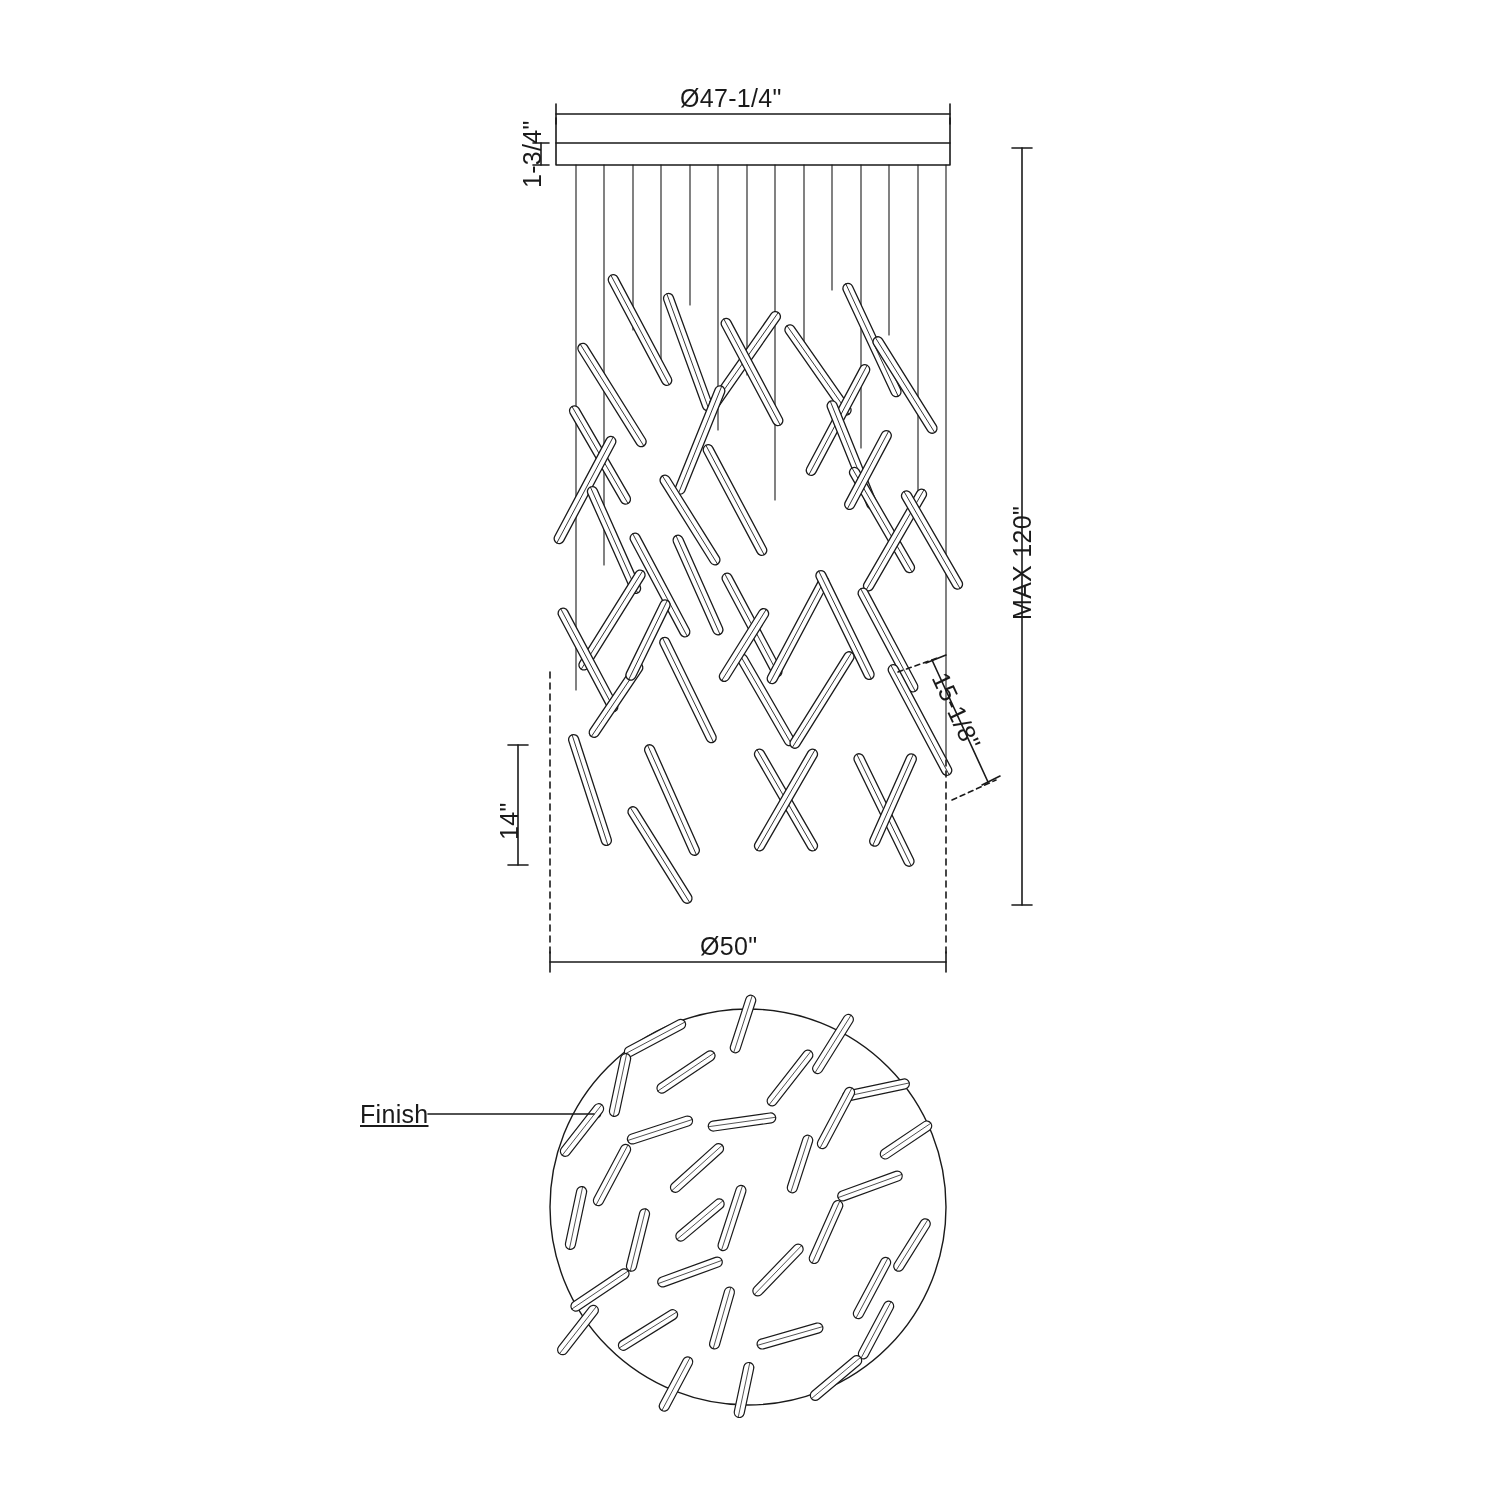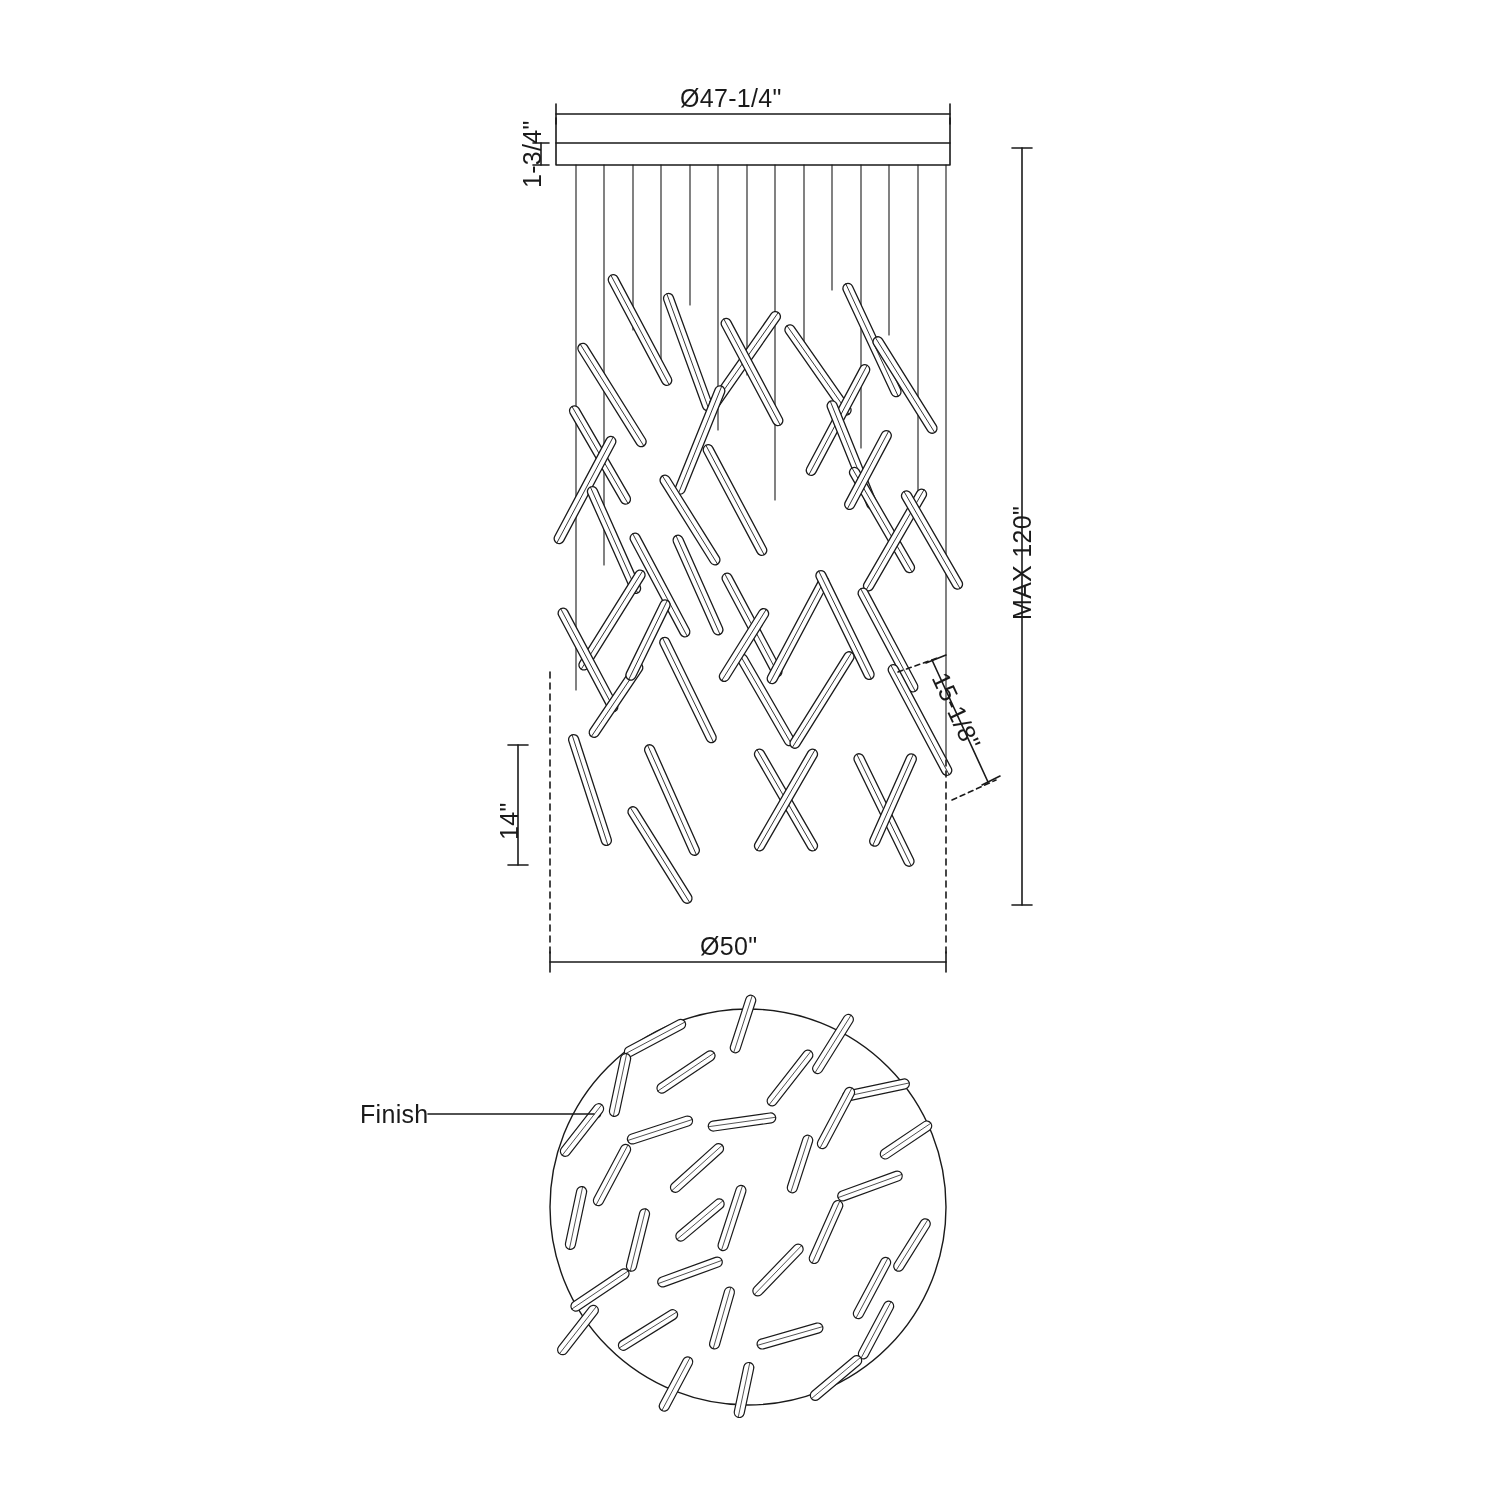--- a/index.html
+++ b/index.html
@@ -35,20 +35,21 @@
     white-space: nowrap;
     letter-spacing: 0.3px;
   }
   .rot90 {
     transform: rotate(-90deg);
     transform-origin: left top;
   }
   .finish-label {
     position: absolute;
     font-size: 25px;
+    text-decoration: underline;
   }
 </style>
 </head>
 <body>
 
 <div id="stage">
 
   <svg class="drawing" viewBox="0 0 1500 1500">
     <g fill="none" stroke="#1a1a1a" stroke-width="1.6" stroke-linecap="round" stroke-linejoin="round">
 

